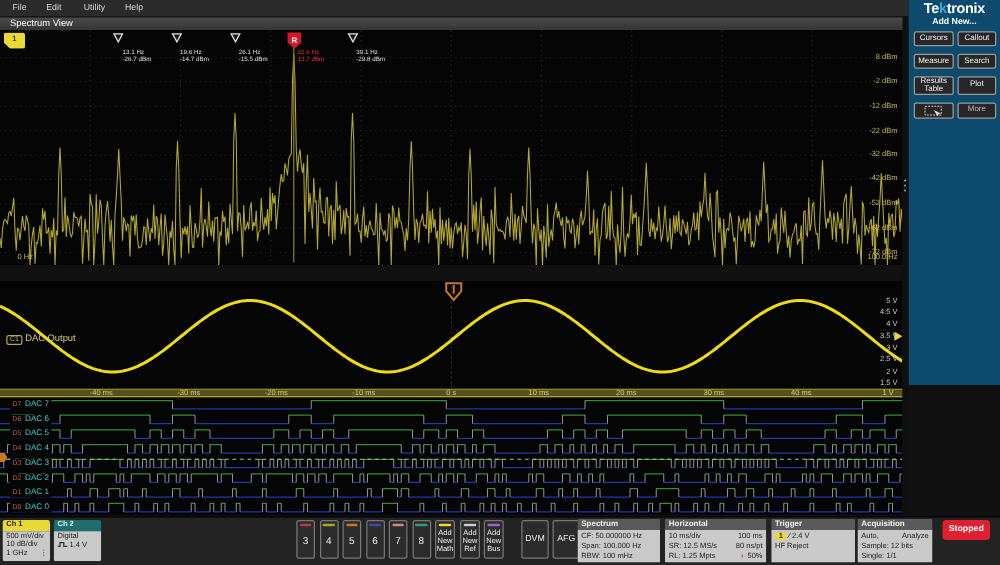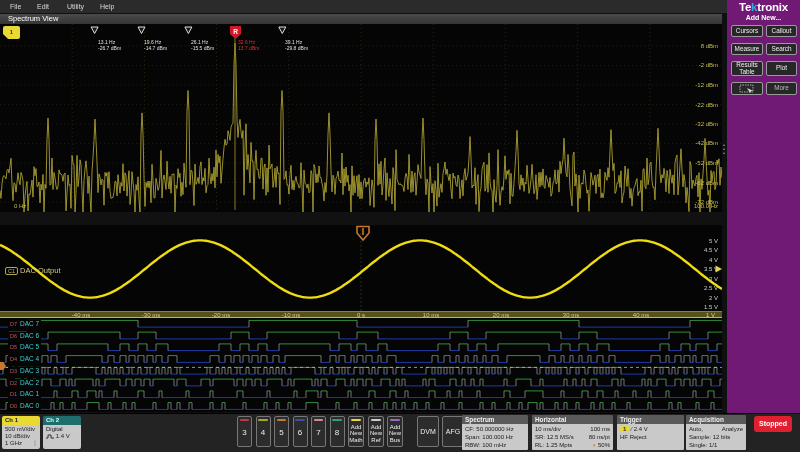--- a/index.html
+++ b/index.html
@@ -13,21 +13,21 @@
  color:#fff;font-size:7.5px;line-height:10px;padding-left:8px}
 #spectitle .close{position:absolute;right:4px;top:0;color:#ccc;font-size:7px}
 #specplot{left:0;top:24px;width:722px;height:188px;background:#050505;overflow:hidden}
 #wavetitle{left:0;top:213px;width:722px;height:12px;background:linear-gradient(#838383,#5c5c5c 35%,#424242);
  color:#fff;font-size:8px;line-height:12px;padding-left:8px}
 #waveplot{left:0;top:225px;width:722px;height:86px;background:#050505;overflow:hidden}
 #axisbar{left:0;top:311px;width:722px;height:7px;background:#55521c;border-top:1px solid #8a842c;border-bottom:1px solid #c8bc34}
 #axisbar span{position:absolute;top:0;font-size:6px;line-height:7px;color:#d6cf86}
 #digital{left:0;top:318px;width:722px;height:94px;background:#050505;overflow:hidden}
 #gap{left:722px;top:13px;width:5px;height:400px;background:#101010}
-#sidebar{left:727px;top:0;width:73px;height:452px;background:#701a75}
+#sidebar{left:727px;top:0;width:73px;height:308px;background:#0c4a6e}
 #bottombar{left:0;top:413px;width:800px;height:39px;background:#232323;border-top:1px solid #000}
 .sbtn{position:absolute;background:#272727;border:1px solid #9a9a9a;border-radius:2px;
  color:#f0f0f0;font-size:6.4px;line-height:1.05;display:flex;align-items:center;justify-content:center;text-align:center}
 .badge{position:absolute;border-radius:2px;overflow:hidden;font-size:6px}
 .badge .hd{height:9px;line-height:9px;padding-left:3px;font-weight:bold;color:#222}
 .badge .bd{background:#c9c9c9;color:#1a1a1a;padding:1px 2px 1px 3px;line-height:7.2px}
 .panel{position:absolute;border-radius:1px;overflow:hidden;font-size:6px}
 .panel .hd{height:9px;line-height:9px;background:#5a5a5a;color:#f2f2f2;padding-left:3px;font-weight:bold;font-size:6.4px}
 .panel .bd{background:#c9c9c9;color:#1a1a1a;padding:1px 3px;line-height:8px;height:26px}
 .nbtn{position:absolute;top:2px;height:31px;background:#2c2c2c;border:1px solid #777;border-radius:2px;

